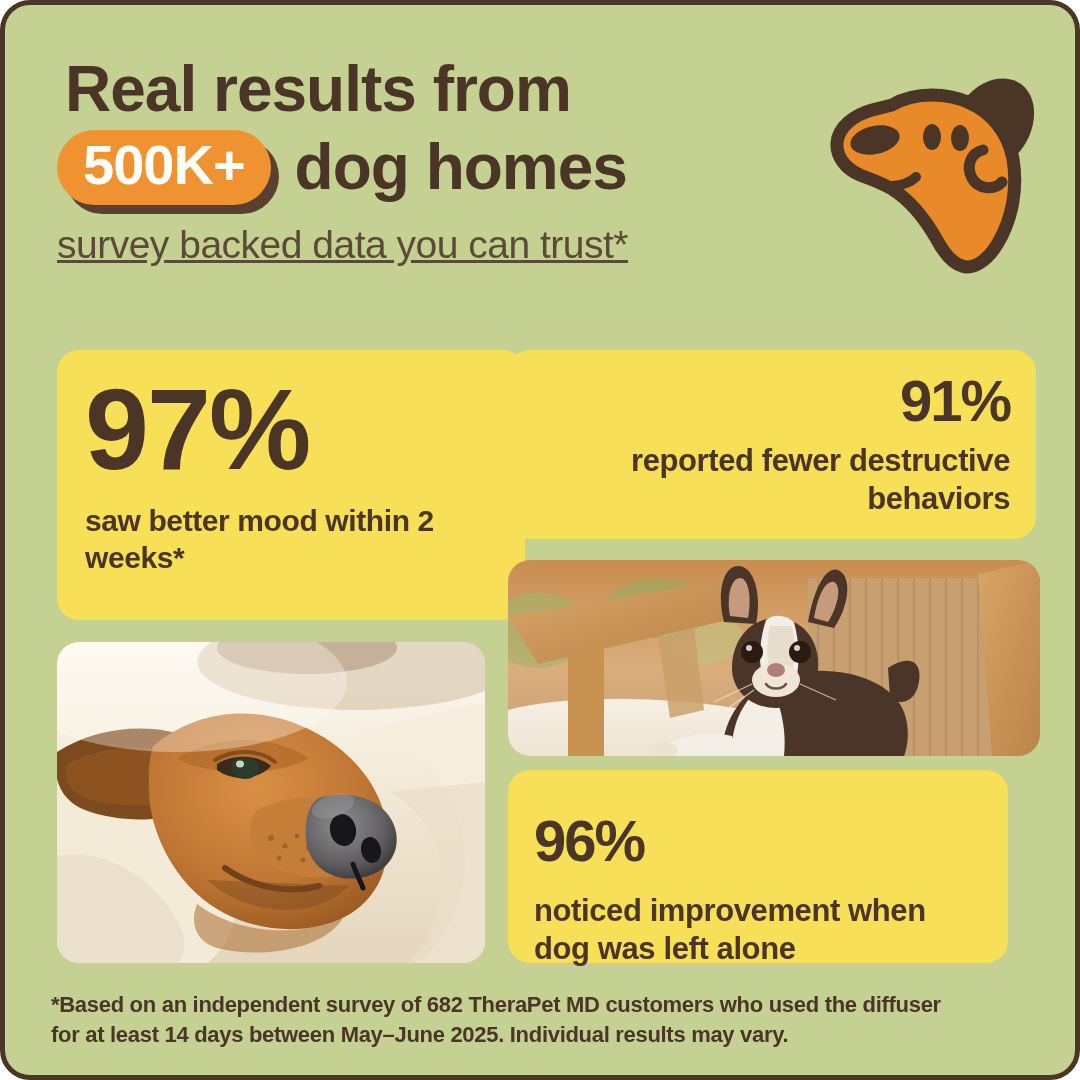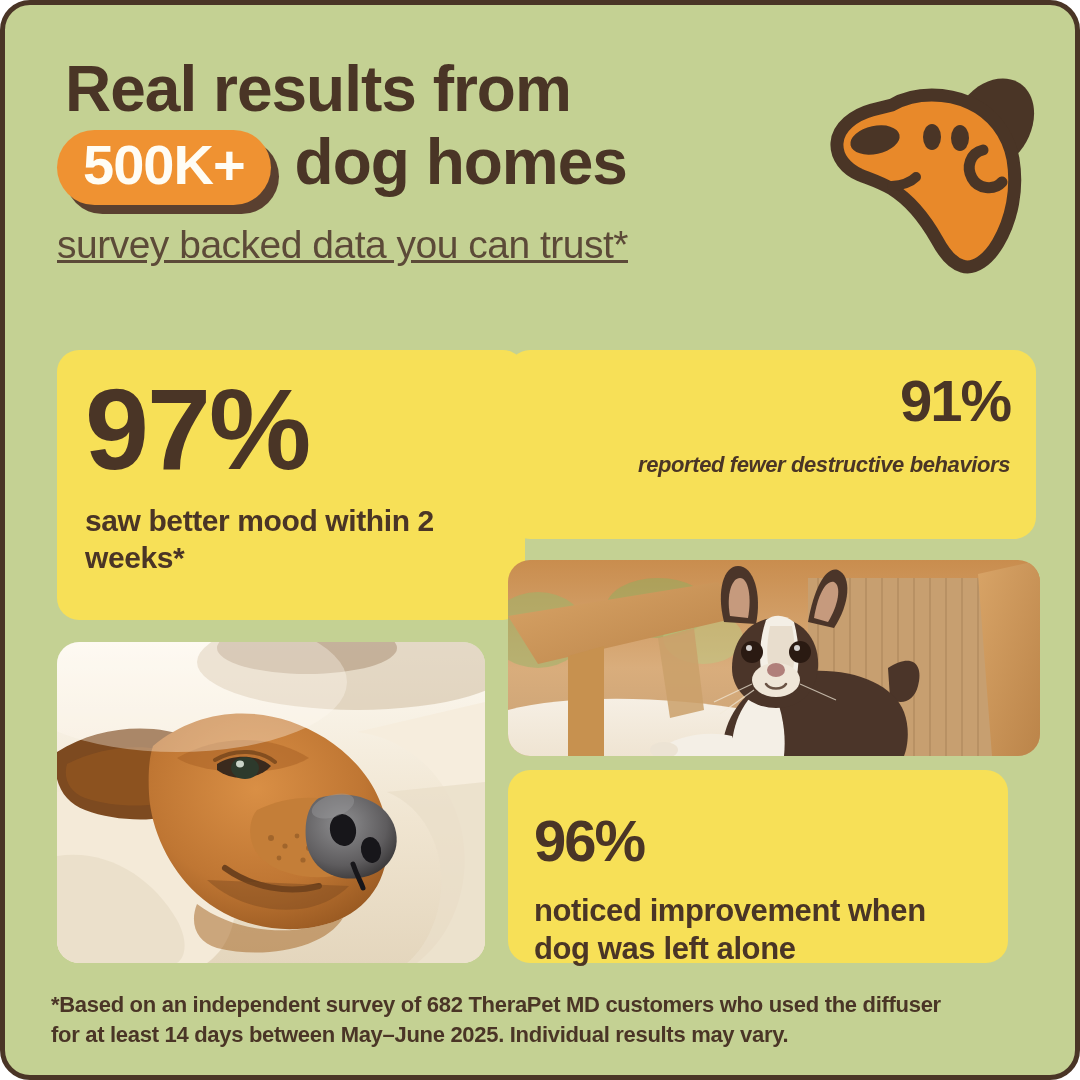--- a/index.html
+++ b/index.html
@@ -23,21 +23,21 @@
   #header{position:absolute;left:52px;top:52px;width:760px;}
   .title-line{
     font-size:64px;
     font-weight:bold;
     color:#4a3526;
     line-height:1.02;
     letter-spacing:-1px;
     white-space:nowrap;
     margin-left:8px;
   }
-  .title-row2{display:flex;align-items:flex-start;gap:16px;margin-top:8px;}
+  .title-row2{display:flex;align-items:center;gap:16px;margin-top:8px;}
   #badge{
     position:relative;
     display:inline-block;
     background:#ef9232;
     color:#fffdf5;
     font-size:56px;
     font-weight:bold;
     letter-spacing:-1px;
     padding:6px 26px 10px 26px;
     border-radius:40px;
@@ -75,21 +75,21 @@
     letter-spacing:-0.4px;
     line-height:1.22;
   }
 
   #card-mood{left:52px;top:345px;width:468px;height:270px;padding:22px 28px 0 28px;}
   #card-mood .stat-num{font-size:115px;}
   #card-mood .stat-desc{font-size:30px;margin-top:16px;}
 
   #card-destructive{left:503px;top:345px;width:528px;height:189px;padding:22px 26px 0 26px;text-align:right;}
   #card-destructive .stat-num{font-size:58px;}
-  #card-destructive .stat-desc{font-size:22px;margin-top:22px;font-style:italic;}
+  #card-destructive .stat-desc{font-size:31px;margin-top:12px;}
 
   #card-alone{left:503px;top:765px;width:500px;height:193px;padding:42px 26px 0 26px;}
   #card-alone .stat-num{font-size:58px;}
   #card-alone .stat-desc{font-size:31px;margin-top:22px;}
 
   .photo{position:absolute;border-radius:22px;overflow:hidden;}
   #photo-dachshund{left:52px;top:637px;width:428px;height:321px;}
   #photo-chihuahua{left:503px;top:555px;width:532px;height:196px;}
 
   

